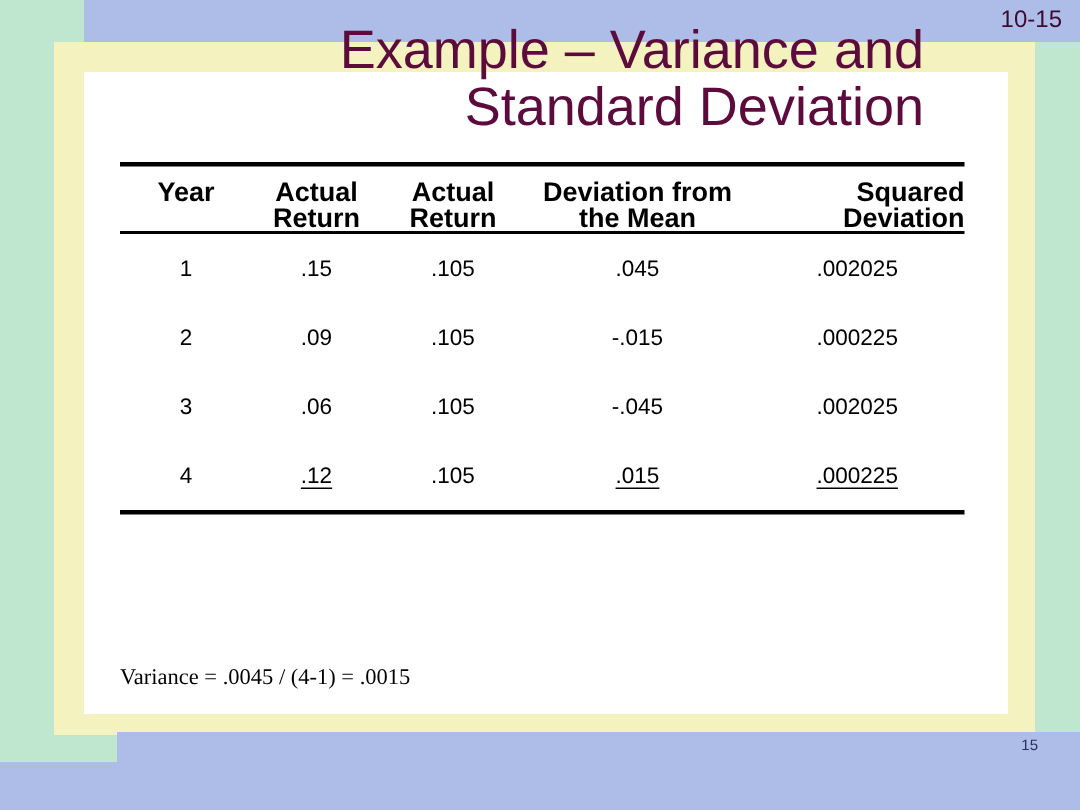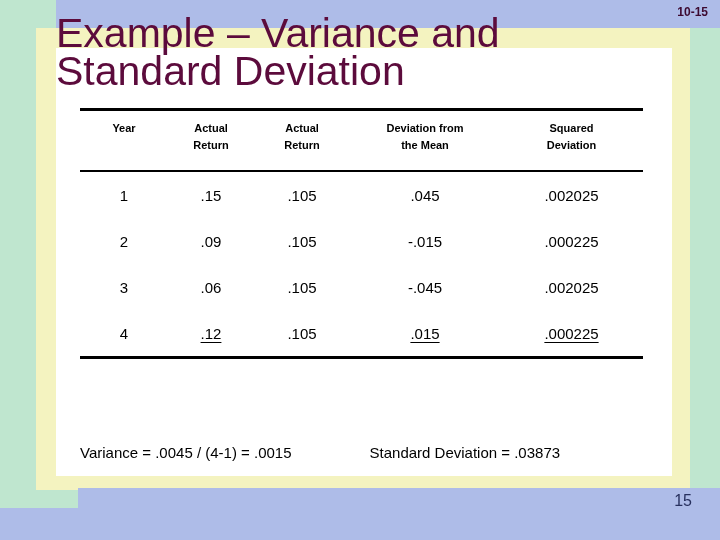--- a/index.html
+++ b/index.html
@@ -60,43 +60,42 @@
     width: 616px;
     height: 428px;
     background: #ffffff;
   }
 
   
   .slide-marker {
     position: absolute;
     right: 12px;
     top: 5px;
-    font-size: 12px;
+    font-size: 16px;
     color: #3d0a30;
     font-family: "Liberation Sans", sans-serif;
     letter-spacing: 0px;
-    font-weight: bold;
   }
   .page-number {
     position: absolute;
     right: 28px;
     top: 492px;
-    font-size: 16px;
+    font-size: 10px;
     color: #27305e;
     font-family: "Liberation Sans", sans-serif;
   }
 
   
   .slide-title {
     position: absolute;
     left: 56px;
     top: 14px;
     width: 560px;
-    text-align: left;
-    font-size: 41px;
+    text-align: right;
+    font-size: 36px;
     line-height: 38px;
     color: #5c0b3c;
     font-family: "Liberation Sans", sans-serif;
     z-index: 5;
     white-space: pre-line;
   }
 
   
   .table-wrap {
     position: absolute;
@@ -120,25 +119,25 @@
     table-layout: fixed;
   }
   table.data-table th,
   table.data-table td {
     text-align: center;
     font-family: "Liberation Sans", sans-serif;
     color: #000000;
     padding: 0;
   }
   table.data-table th {
-    font-size: 11px;
+    font-size: 18px;
     font-weight: bold;
     line-height: 17px;
     padding-top: 9px;
-    padding-bottom: 16px;
+    padding-bottom: 0;
     vertical-align: top;
   }
   table.data-table td {
     font-size: 15px;
     font-weight: normal;
     height: 46px;
     vertical-align: middle;
   }
   .col-year   { width: 88px; }
   .col-actual { width: 86px; }
@@ -154,22 +153,21 @@
   
   .formula-row {
     position: absolute;
     left: 80px;
     top: 444px;
     width: 570px;
     display: flex;
     align-items: baseline;
     font-size: 15px;
     color: #000000;
-    font-family: Liberation Sans, sans-serif;
-    gap: 44px;
+    font-family: Liberation Serif, serif;
   }
   .formula-variance {
     white-space: nowrap;
   }
   .formula-stdev {
     white-space: nowrap;
     margin-left: 34px;
   }
 </style>
 </head>
@@ -200,21 +198,21 @@
     </colgroup>
     <thead>
       <tr>
         <th style="white-space:pre-line;">Year</th>
         <th style="white-space:pre-line;">Actual
 Return</th>
         <th style="white-space:pre-line;">Actual
 Return</th>
         <th style="white-space:pre-line;">Deviation from
 the Mean</th>
-        <th style="white-space:pre-line;">Squared
+        <th style="white-space:pre-line;text-align:right;">Squared
 Deviation</th>
       </tr>
     </thead>
   </table>
   <div class="rule-thin"></div>
   <table class="data-table">
     <colgroup>
       <col class="col-year">
         <col class="col-actual">
         <col class="col-avg">
@@ -250,16 +248,15 @@
         <td class="cell-underline">.015</td>
         <td class="cell-underline">.000225</td>
       </tr>
     </tbody>
   </table>
   <div class="rule"></div>
 </div>
 
 <div class="formula-row">
   <div class="formula-variance">Variance = .0045 / (4-1) = .0015</div>
-  <div class="formula-stdev">Standard Deviation = .03873</div>
 </div>
 
 <div class="page-number">15</div>
 
 </body></html>

